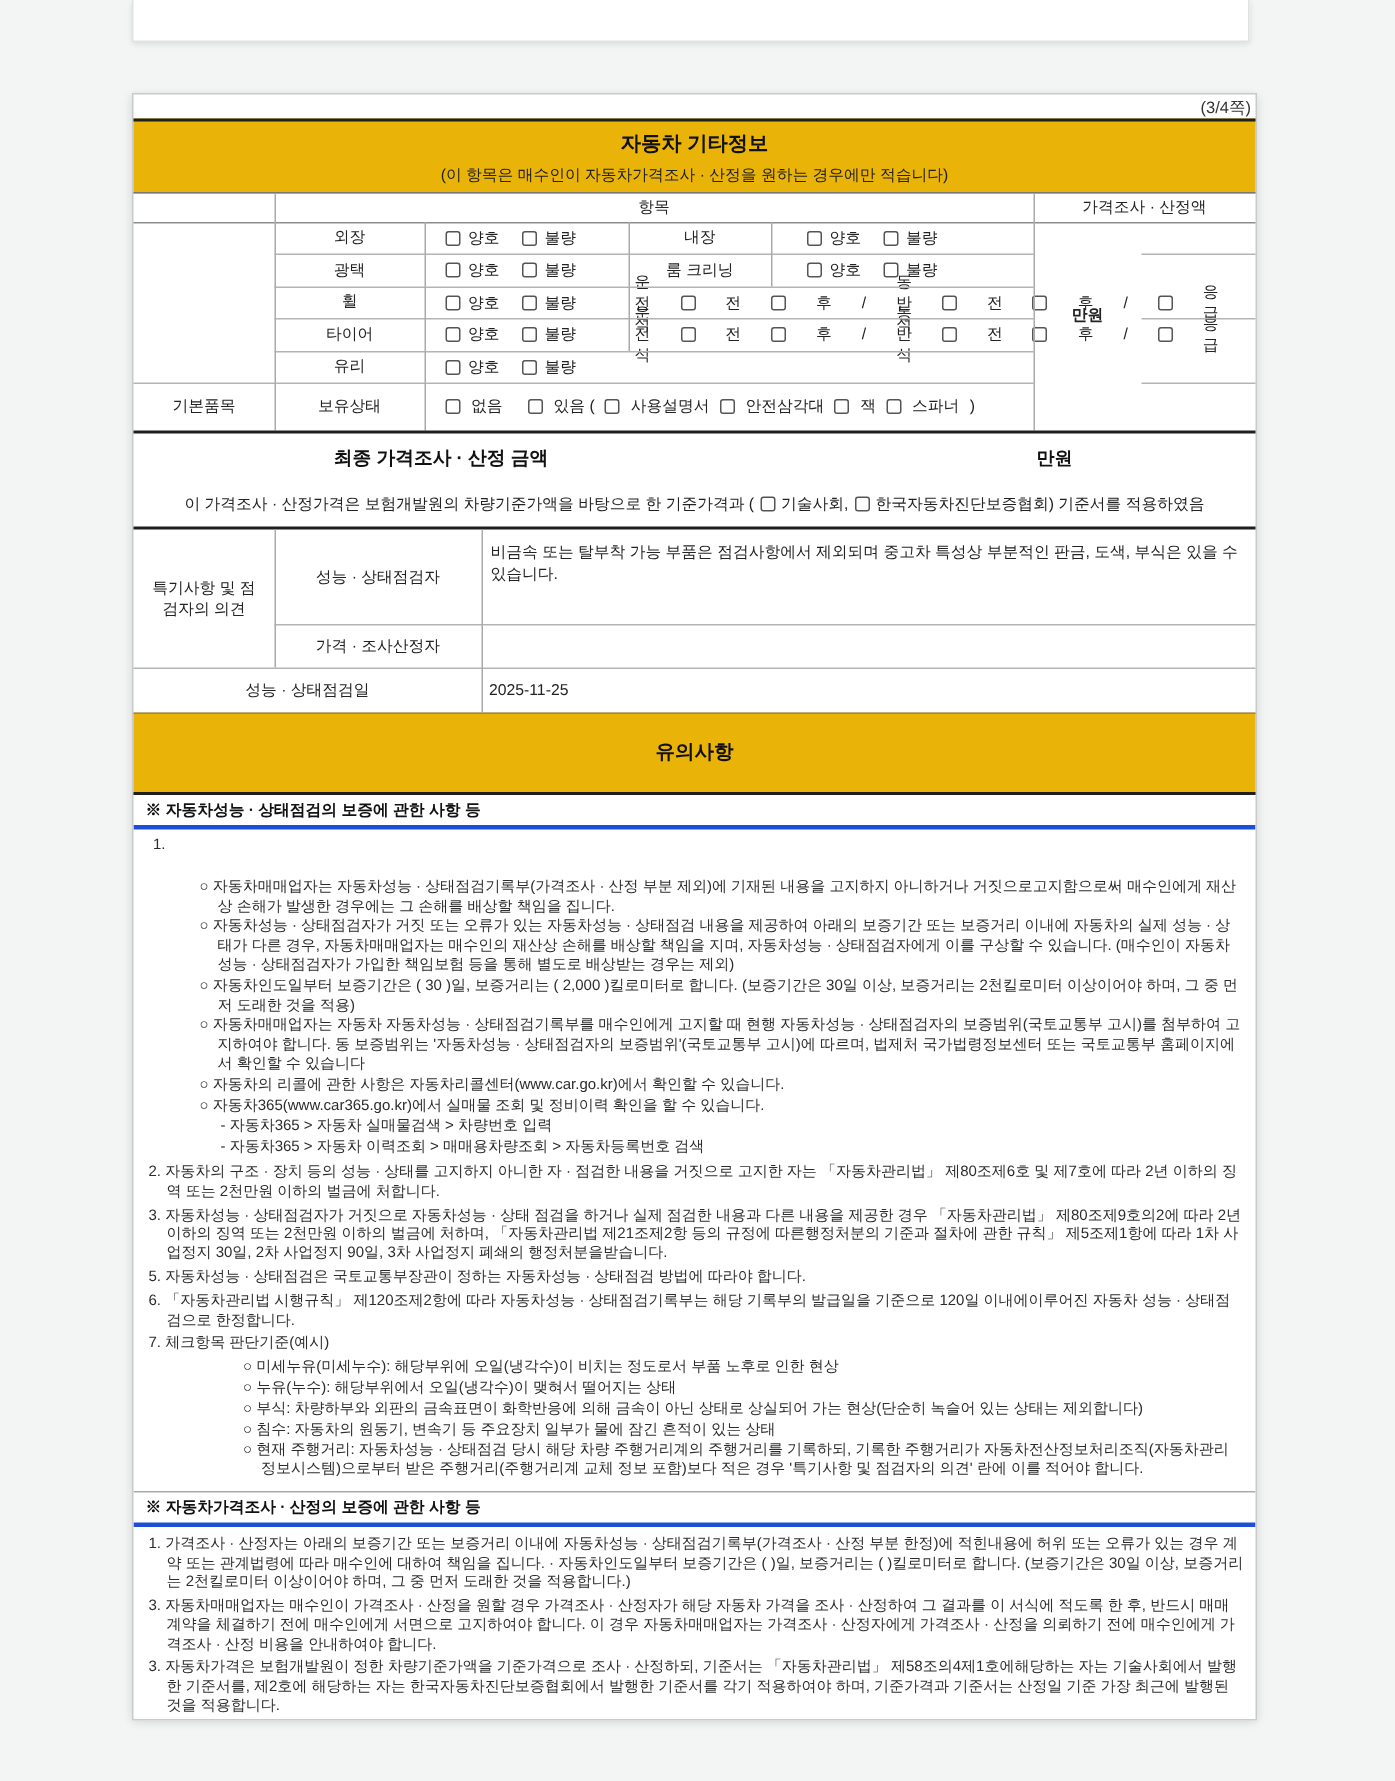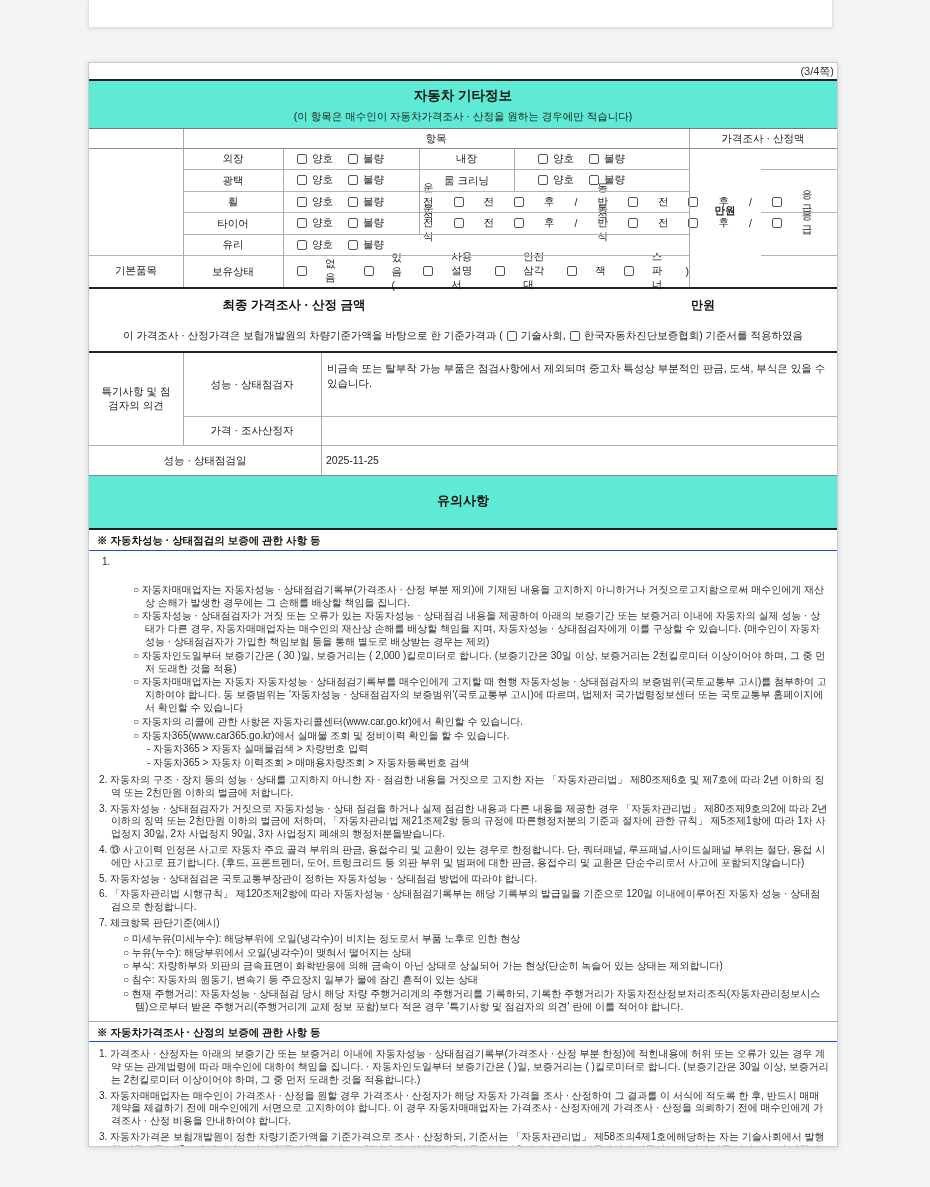--- a/index.html
+++ b/index.html
@@ -4,21 +4,21 @@
 <style>
   * { margin:0; padding:0; box-sizing:border-box; }
   html,body { width:930px; height:1187px; overflow:hidden; background:#f3f4f4;
     font-family:"Liberation Sans", sans-serif; color:#2a2a2a; }
   .strip-top { position:absolute; left:88px; top:0; width:745px; height:28px;
     background:#fff; border:1px solid #e0e1e2; border-top:none;
     box-shadow:0 1px 4px rgba(0,0,0,.10); }
   .sheet { position:absolute; left:88px; top:62px; width:750px; height:1085px;
     background:#fff; border:1px solid #c9cacb; box-shadow:0 1px 6px rgba(0,0,0,.14); }
   .pagenum { position:absolute; top:1px; right:3px; font-size:11px; color:#333; }
-  .band { position:absolute; left:0; width:748px; background:#5eead4; }
+  .band { position:absolute; left:0; width:748px; background:#eab308; }
   .title-band { top:16px; height:50px; border-top:2px solid #1f1f1f; border-bottom:1px solid #777; }
   .doc-title { text-align:center; font-size:13.5px; font-weight:bold; color:#111; margin-top:6px; }
   .doc-sub { text-align:center; font-size:10.5px; color:#222; margin-top:5px; }
   .cell { position:absolute; font-size:10.5px; color:#222; }
   .ctr { text-align:center; }
   .hl { position:absolute; height:1px; background:#b3b4b5; }
   .hl.d { background:#8c8d8e; }
   .vl { position:absolute; width:1px; background:#a9aaab; }
   .thick { position:absolute; height:2px; background:#1f1f1f; }
   .cbrow { display:flex; align-items:center; gap:5px; }
@@ -27,31 +27,31 @@
   .sp2 { margin-left:10px; }
   .flexctr { display:flex; align-items:center; justify-content:center; }
   .bold { font-weight:bold; }
   .final-label { font-size:12.5px; font-weight:bold; color:#111; }
   .unit { font-size:11px; font-weight:bold; color:#111; }
   .sentence { display:flex; align-items:center; justify-content:center; gap:4px; font-size:10.5px; }
   .notice-band { top:412px; height:55px; border-top:1px solid #888; border-bottom:2px solid #1f1f1f; }
   .notice-title { text-align:center; font-size:13px; font-weight:bold; color:#111; line-height:50px; }
   .notes { position:absolute; left:0; top:467px; width:748px; height:616px; overflow:hidden;
     font-size:10px; line-height:12.8px; color:#2c2c2c; }
-  .n-head { font-size:10.5px; font-weight:bold; color:#111; padding:4px 8px 3px 8px; border-bottom:1px solid #1d4ed8; }
+  .n-head { font-size:10.5px; font-weight:bold; color:#111; padding:4px 8px 3px 8px; border-bottom:3px solid #1d4ed8; }
   .n-head.second { border-top:1px solid #a8a9aa; margin-top:4px; }
   .n-list { padding:3px 8px 2px 10px; }
   .item1 { display:flex; margin:2px 0 2px 0; }
   .item1-no { width:34px; flex:none; padding-left:3px; }
   .item1-bullets { flex:1;margin-top:28px; }
   .n-bullet { padding-left:12px; text-indent:-12px; margin-bottom:1px; }
   .n-subline { padding-left:14px; margin-bottom:1px; }
   .n-item { margin:3px 0 3px 0; padding-left:12px; text-indent:-12px; }
   .sub-bullets { padding-left:24px; }
-  .sub-bullets .n-bullet { margin-bottom:1px; }
+  .sub-bullets .n-bullet { margin-bottom:1px;margin-left:39px; }
 </style>
 </head>
 <body>
 
 <div class="strip-top"></div>
 
 <div class="sheet">
 
   <div class="pagenum">(3/4쪽)</div>
 
@@ -146,21 +146,21 @@
 
   <div class="cell ctr" style="left:94px;top:171px;width:100px;height:21px;line-height:21px">유리</div>
   <div class="cell cbrow" style="left:194px;top:171px;width:136px;height:21px;padding-left:14px">
     <span class="cb"></span>
     <span>양호</span>
     <span class="cb sp2"></span>
     <span>불량</span>
   </div>
 
   <div class="cell ctr" style="left:94px;top:192px;width:100px;height:32px;line-height:32px">보유상태</div>
-  <div class="cell cbrow tight" style="left:194px;top:192px;width:406px;height:32px;padding-left:14px;gap:18px">
+  <div class="cell cbrow tight" style="left:194px;top:192px;width:406px;height:32px;padding-left:14px;gap:7px">
     <span class="cb"></span>
     <span>없음</span>
     <span class="cb sp2"></span>
     <span>있음 (</span>
     <span class="cb"></span>
     <span>사용설명서</span>
     <span class="cb"></span>
     <span>안전삼각대</span>
     <span class="cb"></span>
     <span>잭</span>
@@ -225,21 +225,20 @@
           <div class="n-bullet">○ 자동차인도일부터 보증기간은 ( 30 )일, 보증거리는 ( 2,000 )킬로미터로 합니다. (보증기간은 30일 이상, 보증거리는 2천킬로미터 이상이어야 하며, 그 중 먼저 도래한 것을 적용)</div>
           <div class="n-bullet">○ 자동차매매업자는 자동차 자동차성능 · 상태점검기록부를 매수인에게 고지할 때 현행 자동차성능 · 상태점검자의 보증범위(국토교통부 고시)를 첨부하여 고지하여야 합니다. 동 보증범위는 '자동차성능 · 상태점검자의 보증범위'(국토교통부 고시)에 따르며, 법제처 국가법령정보센터 또는 국토교통부 홈페이지에서 확인할 수 있습니다</div>
           <div class="n-bullet">○ 자동차의 리콜에 관한 사항은 자동차리콜센터(www.car.go.kr)에서 확인할 수 있습니다.</div>
           <div class="n-bullet">○ 자동차365(www.car365.go.kr)에서 실매물 조회 및 정비이력 확인을 할 수 있습니다.</div>
           <div class="n-subline">- 자동차365 &gt; 자동차 실매물검색 &gt; 차량번호 입력</div>
           <div class="n-subline">- 자동차365 &gt; 자동차 이력조회 &gt; 매매용차량조회 &gt; 자동차등록번호 검색</div>
         </div>
       </div>
       <div class="n-item">2. 자동차의 구조 · 장치 등의 성능 · 상태를 고지하지 아니한 자 · 점검한 내용을 거짓으로 고지한 자는 「자동차관리법」 제80조제6호 및 제7호에 따라 2년 이하의 징역 또는 2천만원 이하의 벌금에 처합니다.</div>
       <div class="n-item">3. 자동차성능 · 상태점검자가 거짓으로 자동차성능 · 상태 점검을 하거나 실제 점검한 내용과 다른 내용을 제공한 경우 「자동차관리법」 제80조제9호의2에 따라 2년 이하의 징역 또는 2천만원 이하의 벌금에 처하며, 「자동차관리법 제21조제2항 등의 규정에 따른행정처분의 기준과 절차에 관한 규칙」 제5조제1항에 따라 1차 사업정지 30일, 2차 사업정지 90일, 3차 사업정지 폐쇄의 행정처분을받습니다.</div>
-      <div class="n-item">4. ⑬ 사고이력 인정은 사고로 자동차 주요 골격 부위의 판금, 용접수리 및 교환이 있는 경우로 한정합니다. 단, 쿼터패널, 루프패널,사이드실패널 부위는 절단, 용접 시에만 사고로 표기합니다. (후드, 프론트펜더, 도어, 트렁크리드 등 외판 부위 및 범퍼에 대한 판금, 용접수리 및 교환은 단순수리로서 사고에 포함되지않습니다)</div>
       <div class="n-item">5. 자동차성능 · 상태점검은 국토교통부장관이 정하는 자동차성능 · 상태점검 방법에 따라야 합니다.</div>
       <div class="n-item">6. 「자동차관리법 시행규칙」 제120조제2항에 따라 자동차성능 · 상태점검기록부는 해당 기록부의 발급일을 기준으로 120일 이내에이루어진 자동차 성능 · 상태점검으로 한정합니다.</div>
       <div class="n-item">7. 체크항목 판단기준(예시)</div>
       <div class="sub-bullets">
         <div class="n-bullet">○ 미세누유(미세누수): 해당부위에 오일(냉각수)이 비치는 정도로서 부품 노후로 인한 현상</div>
         <div class="n-bullet">○ 누유(누수): 해당부위에서 오일(냉각수)이 맺혀서 떨어지는 상태</div>
         <div class="n-bullet">○ 부식: 차량하부와 외판의 금속표면이 화학반응에 의해 금속이 아닌 상태로 상실되어 가는 현상(단순히 녹슬어 있는 상태는 제외합니다)</div>
         <div class="n-bullet">○ 침수: 자동차의 원동기, 변속기 등 주요장치 일부가 물에 잠긴 흔적이 있는 상태</div>
         <div class="n-bullet">○ 현재 주행거리: 자동차성능 · 상태점검 당시 해당 차량 주행거리계의 주행거리를 기록하되, 기록한 주행거리가 자동차전산정보처리조직(자동차관리정보시스템)으로부터 받은 주행거리(주행거리계 교체 정보 포함)보다 적은 경우 '특기사항 및 점검자의 의견' 란에 이를 적어야 합니다.</div>
       </div>

